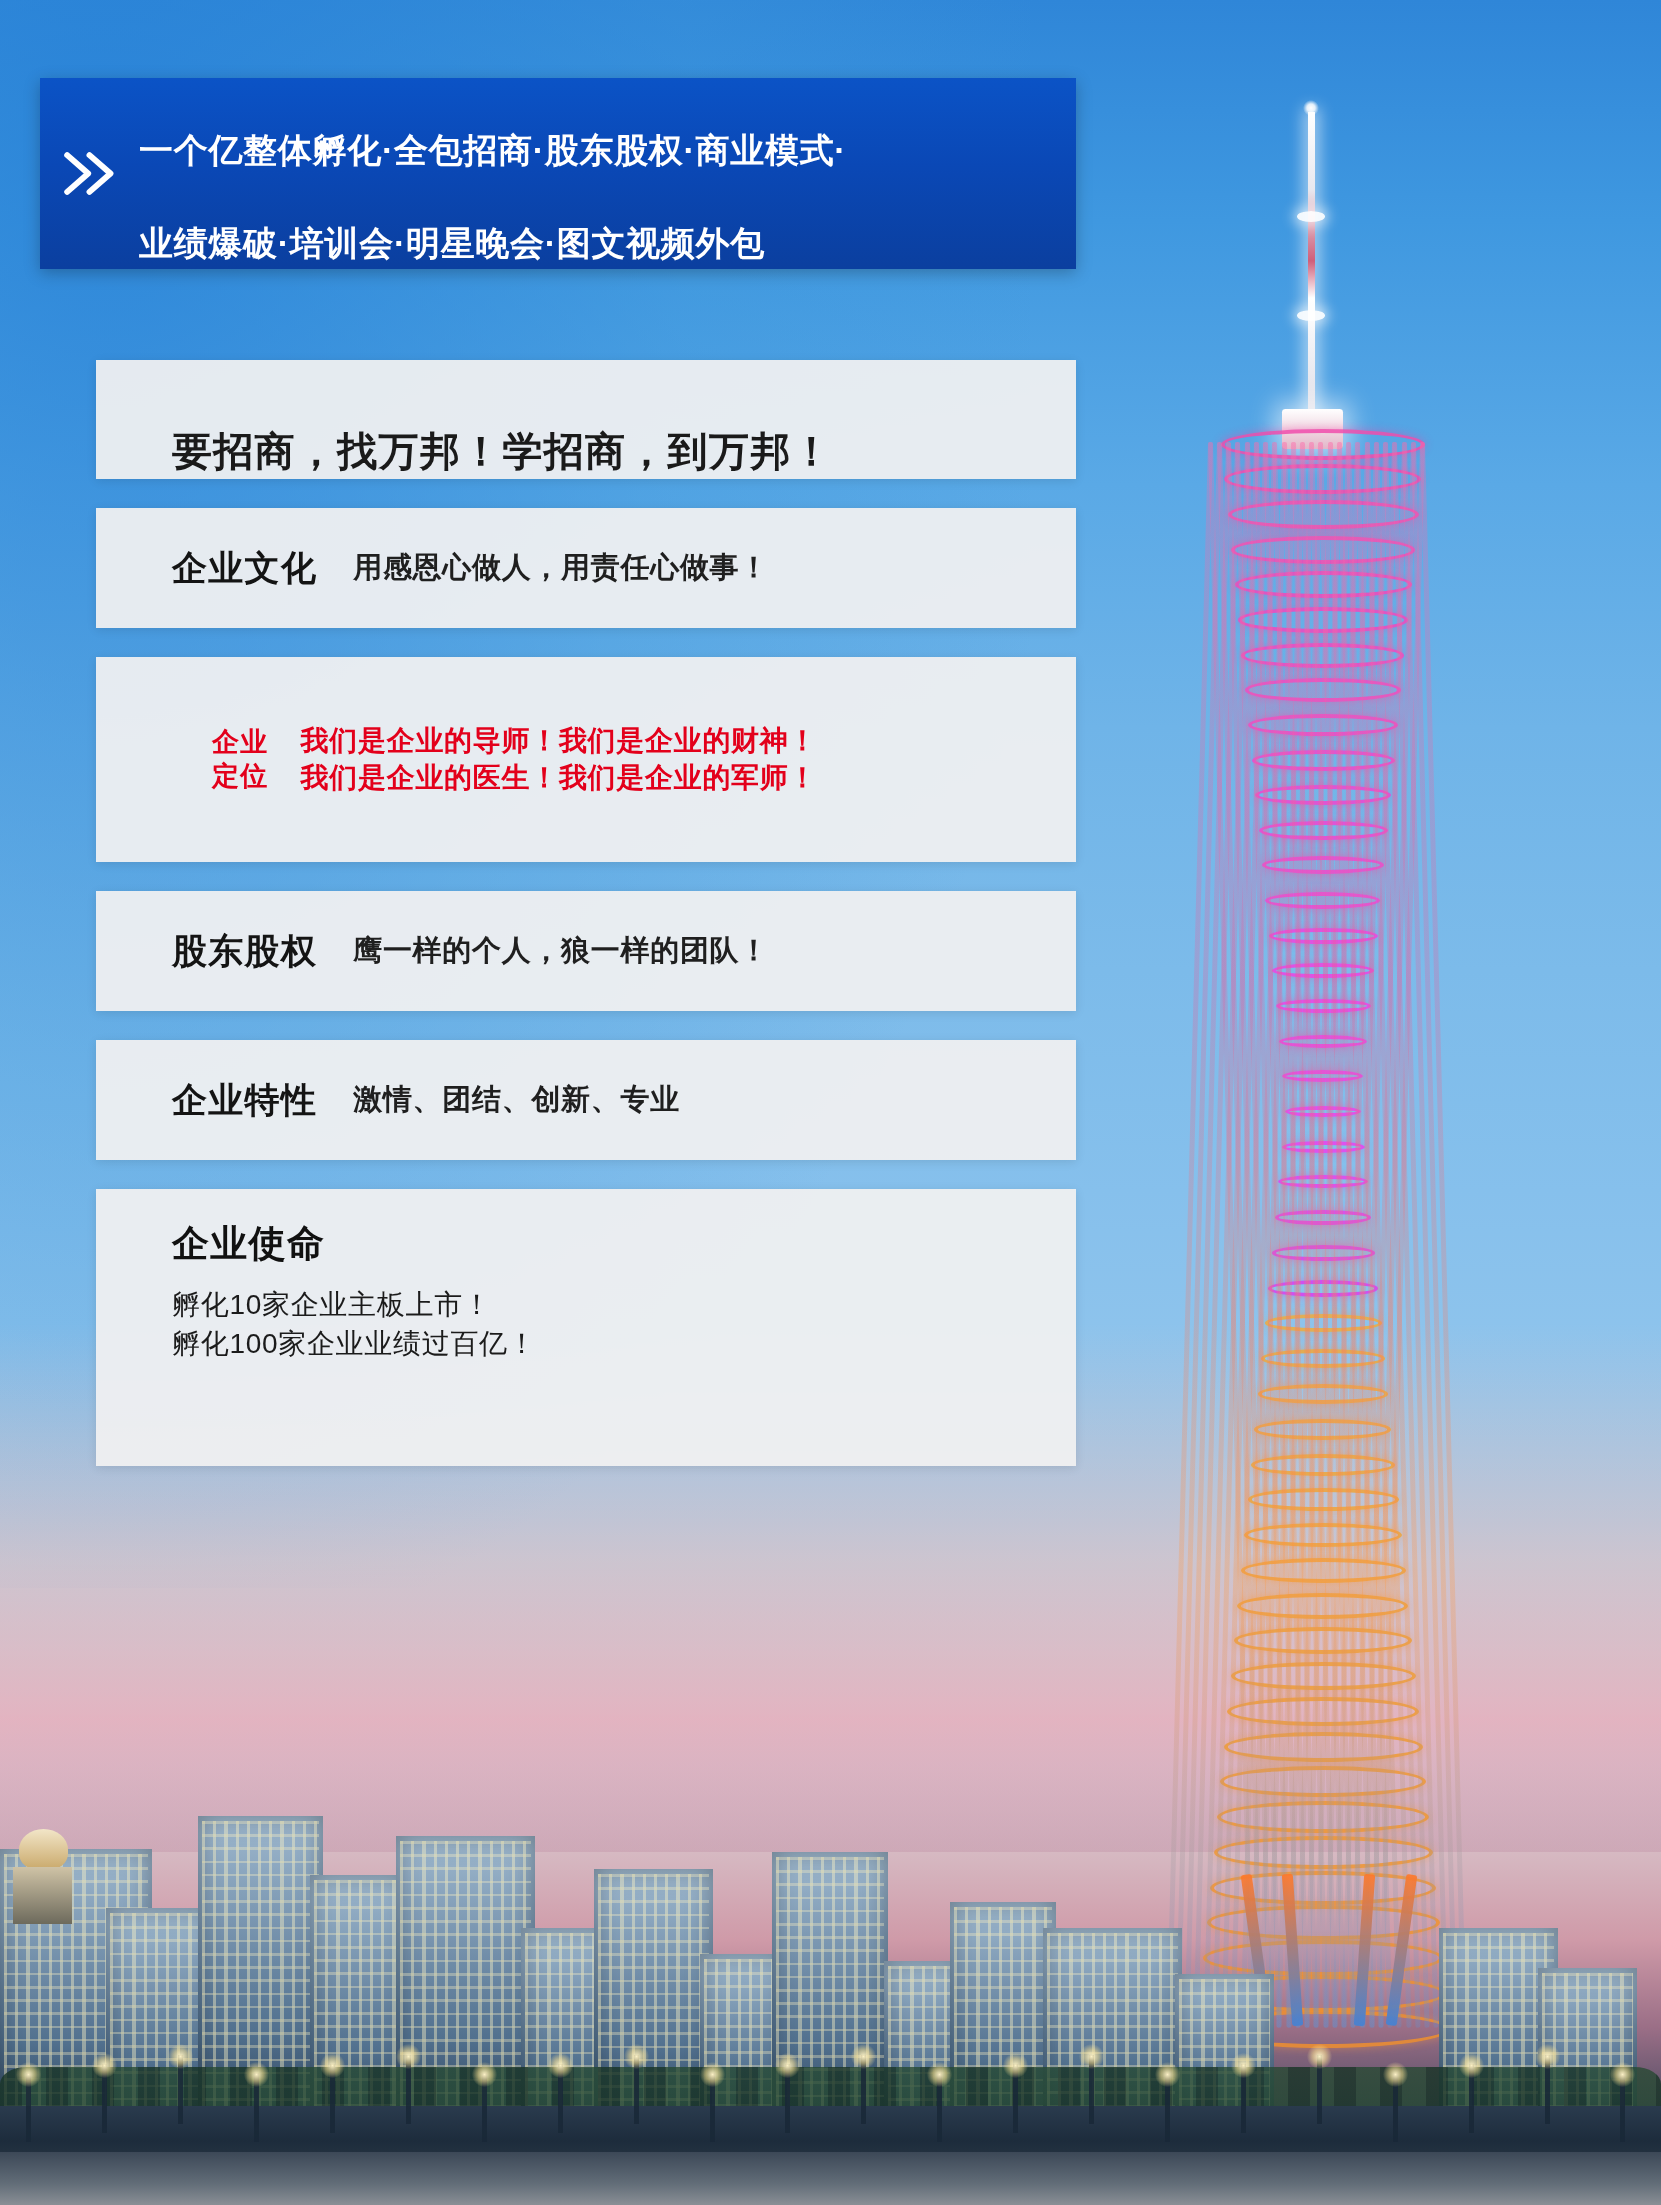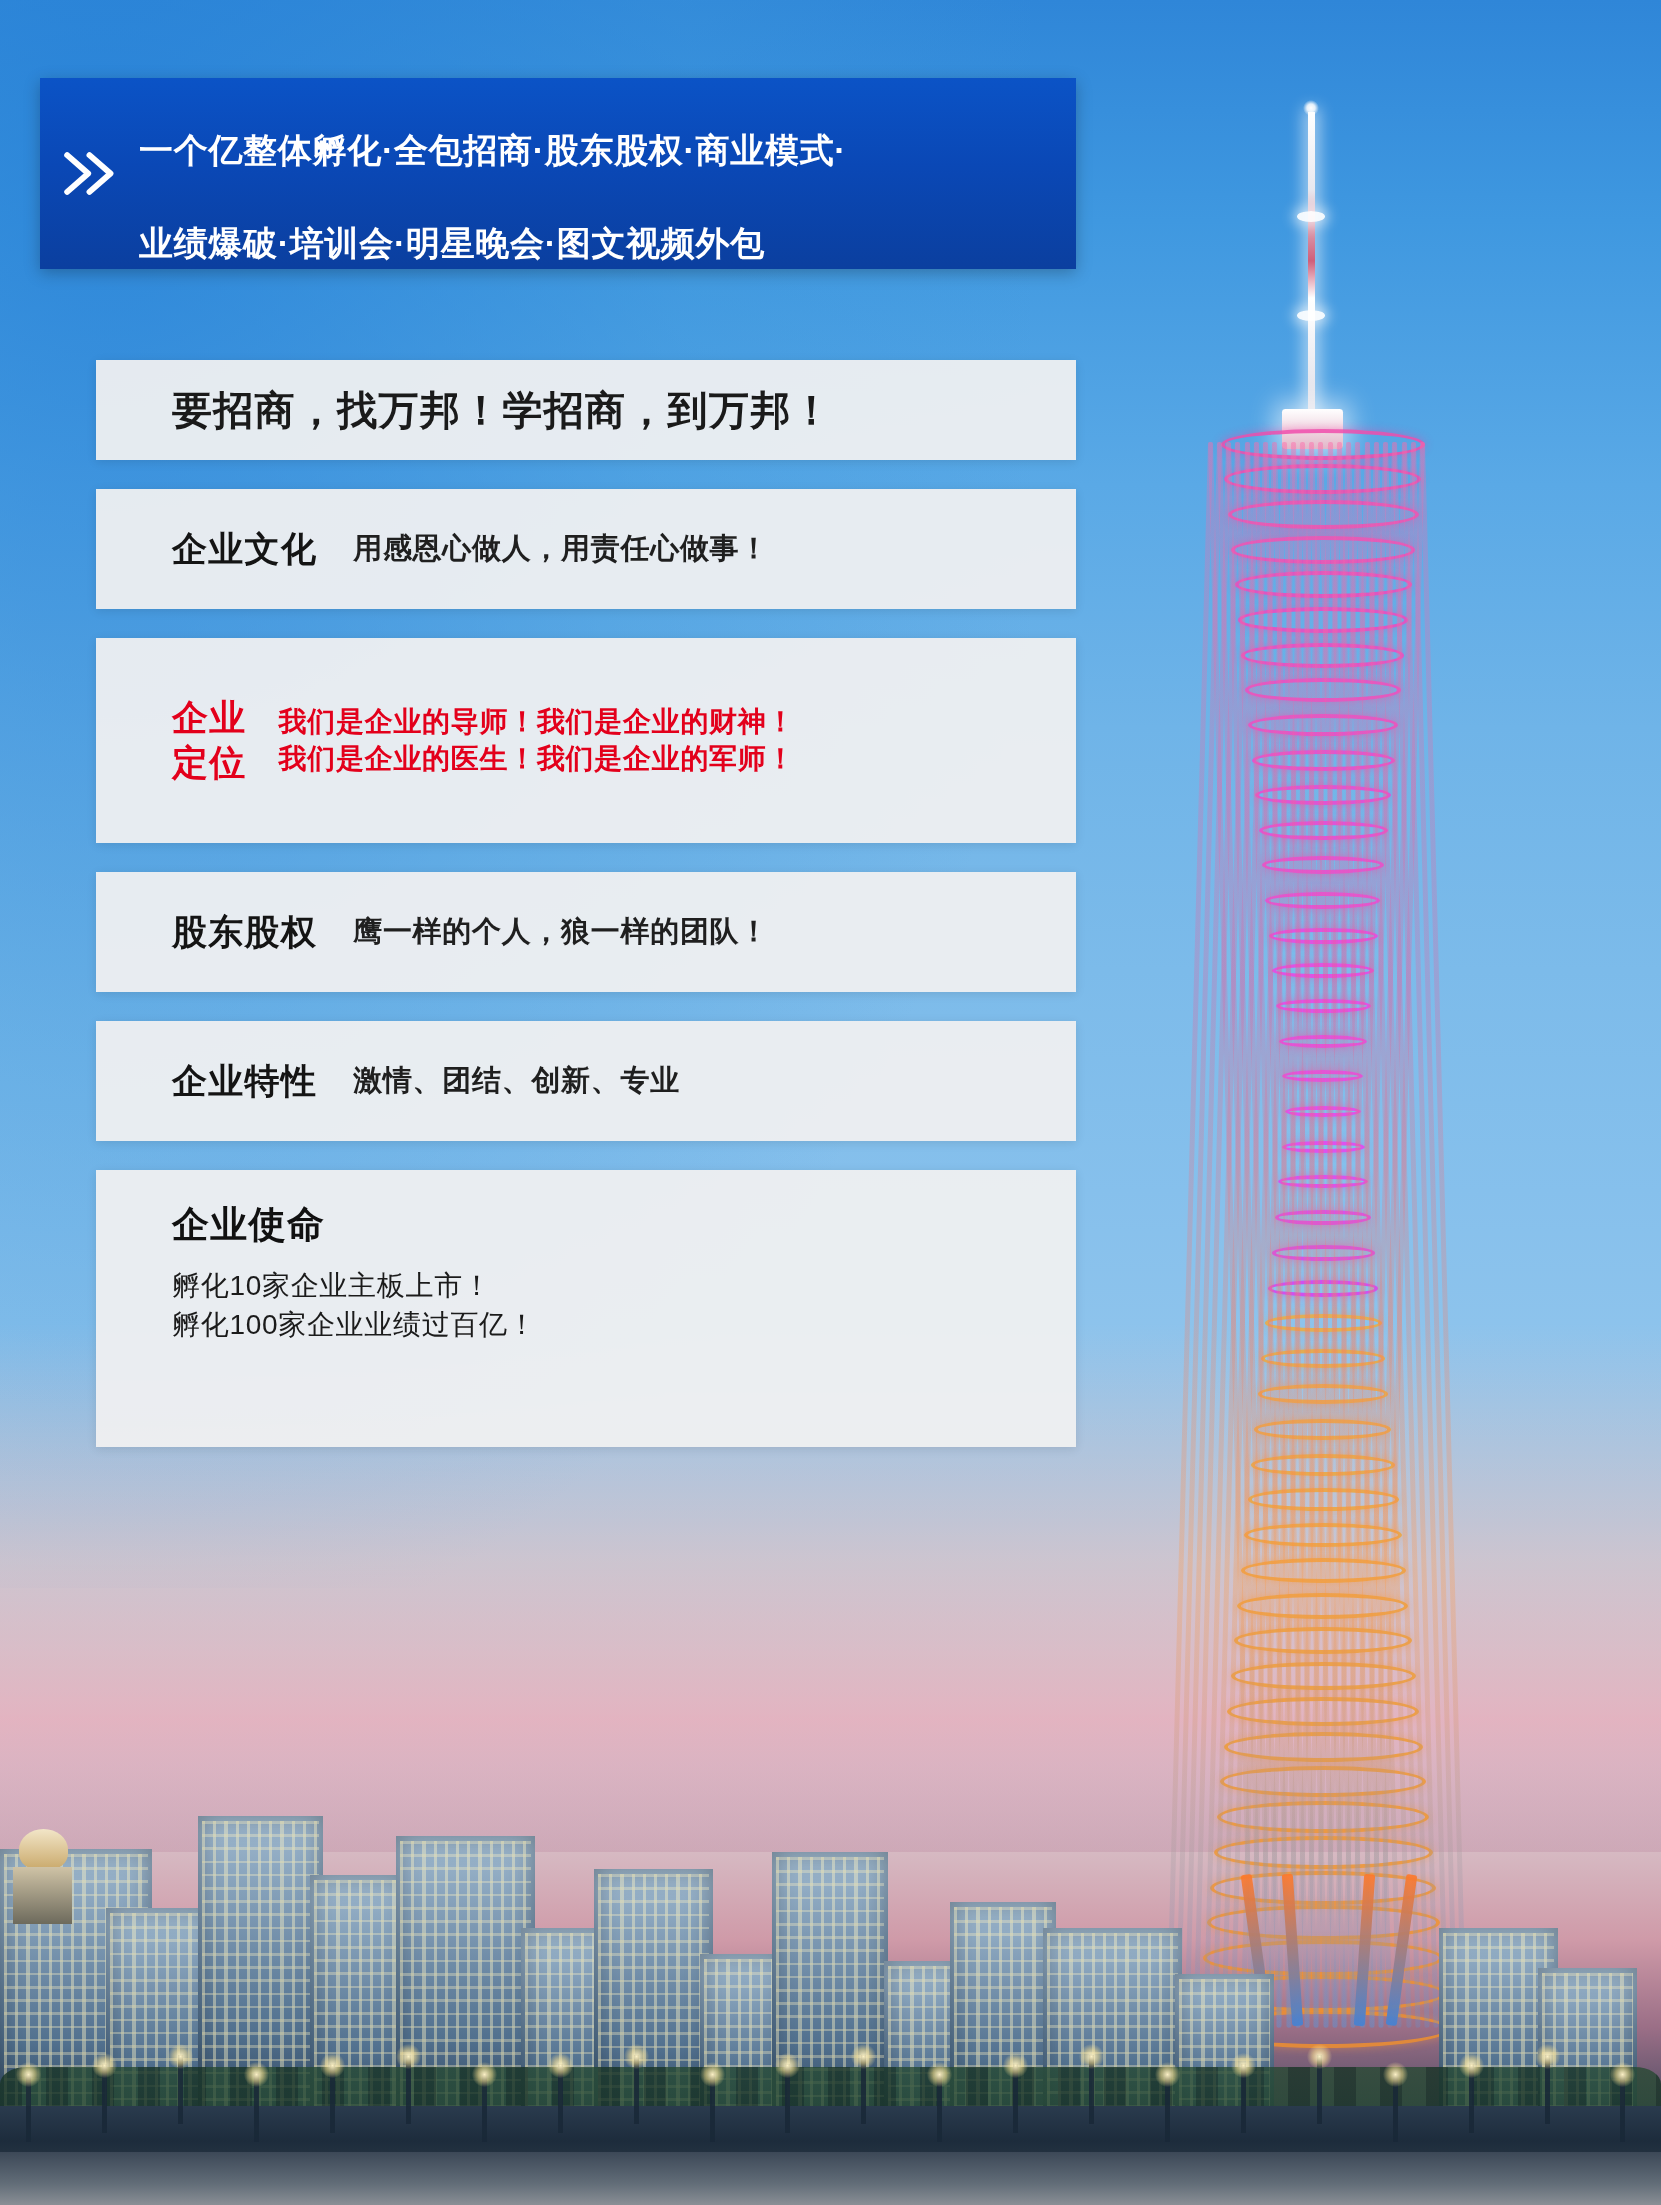--- a/index.html
+++ b/index.html
@@ -246,21 +246,21 @@
   }
   .card {
     background: rgba(240,240,241,0.94);
     margin-bottom: 29px;
     display: flex;
     align-items: center;
     padding: 0 0 0 76px;
     box-sizing: border-box;
     box-shadow: 0 2px 9.2px rgba(0,0,0,0.10);
   }
-  .card-h1 { height: 100px; }
+  .card-h1 { height: 119px; align-items: flex-end; }
   .card-h2 { height: 120px; }
   .card-h3 { height: 205px; }
 
   .headline {
     font-size: 40px;
     font-weight: bold;
     color: #1a1a1a;
     letter-spacing: 1.3px;
   }
   .label {
@@ -277,26 +277,27 @@
     margin-left: 36px;
     letter-spacing: 0.7px;
   }
 
   .card-position {
     display: flex;
     align-items: center;
     padding-left: 76px;
   }
   .pos-label {
-    font-size: 36px;
+    font-size: 27px;
     font-weight: bold;
     color: #e3001b;
     line-height: 1.24;
     letter-spacing: 1.3px;
     flex: 0 0 auto;
+    margin-left: 40px;
   }
   .pos-lines {
     margin-left: 32px;
     color: #e3001b;
     font-size: 28px;
     font-weight: bold;
     line-height: 1.30;
     letter-spacing: 0.7px;
   }
 

